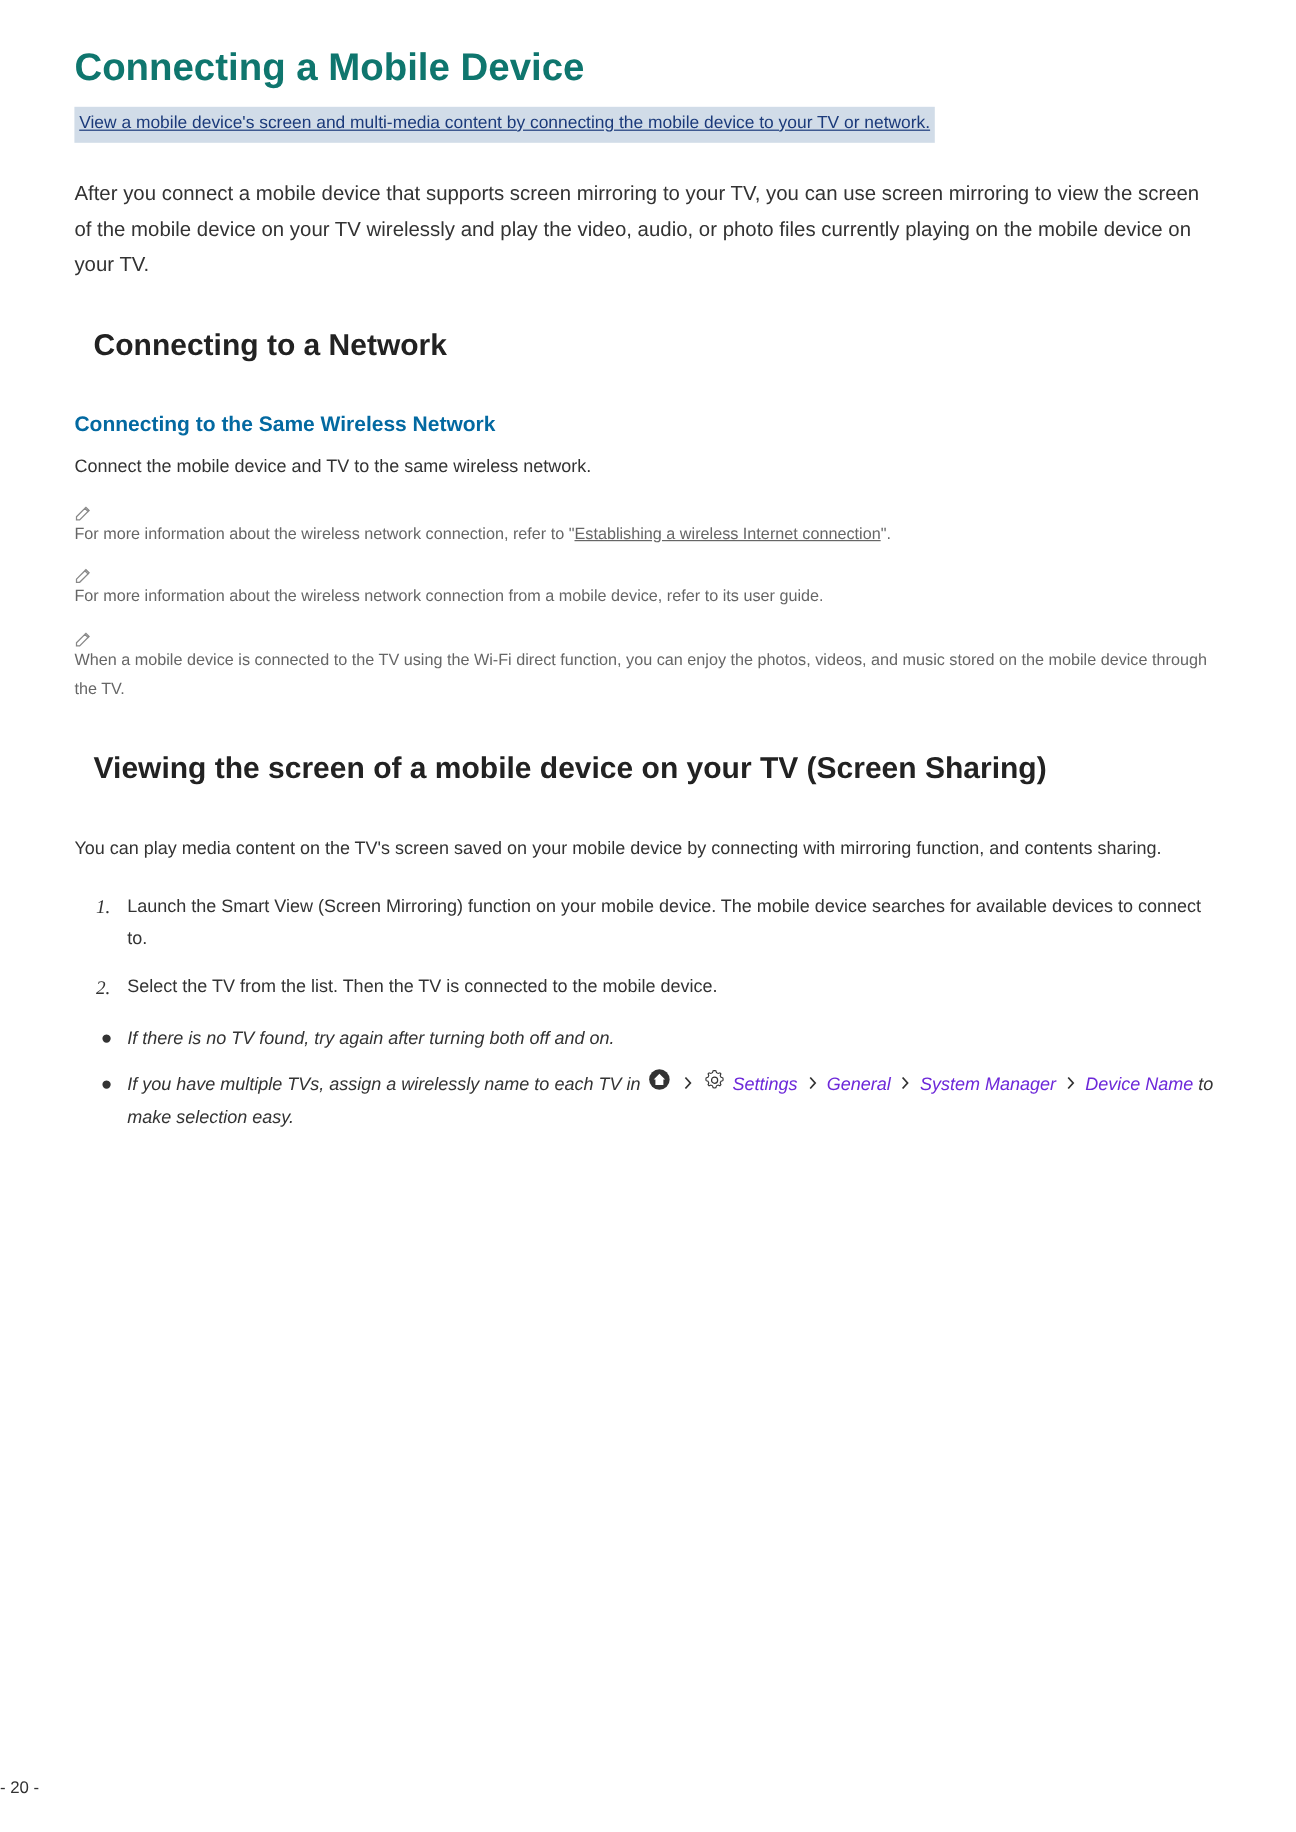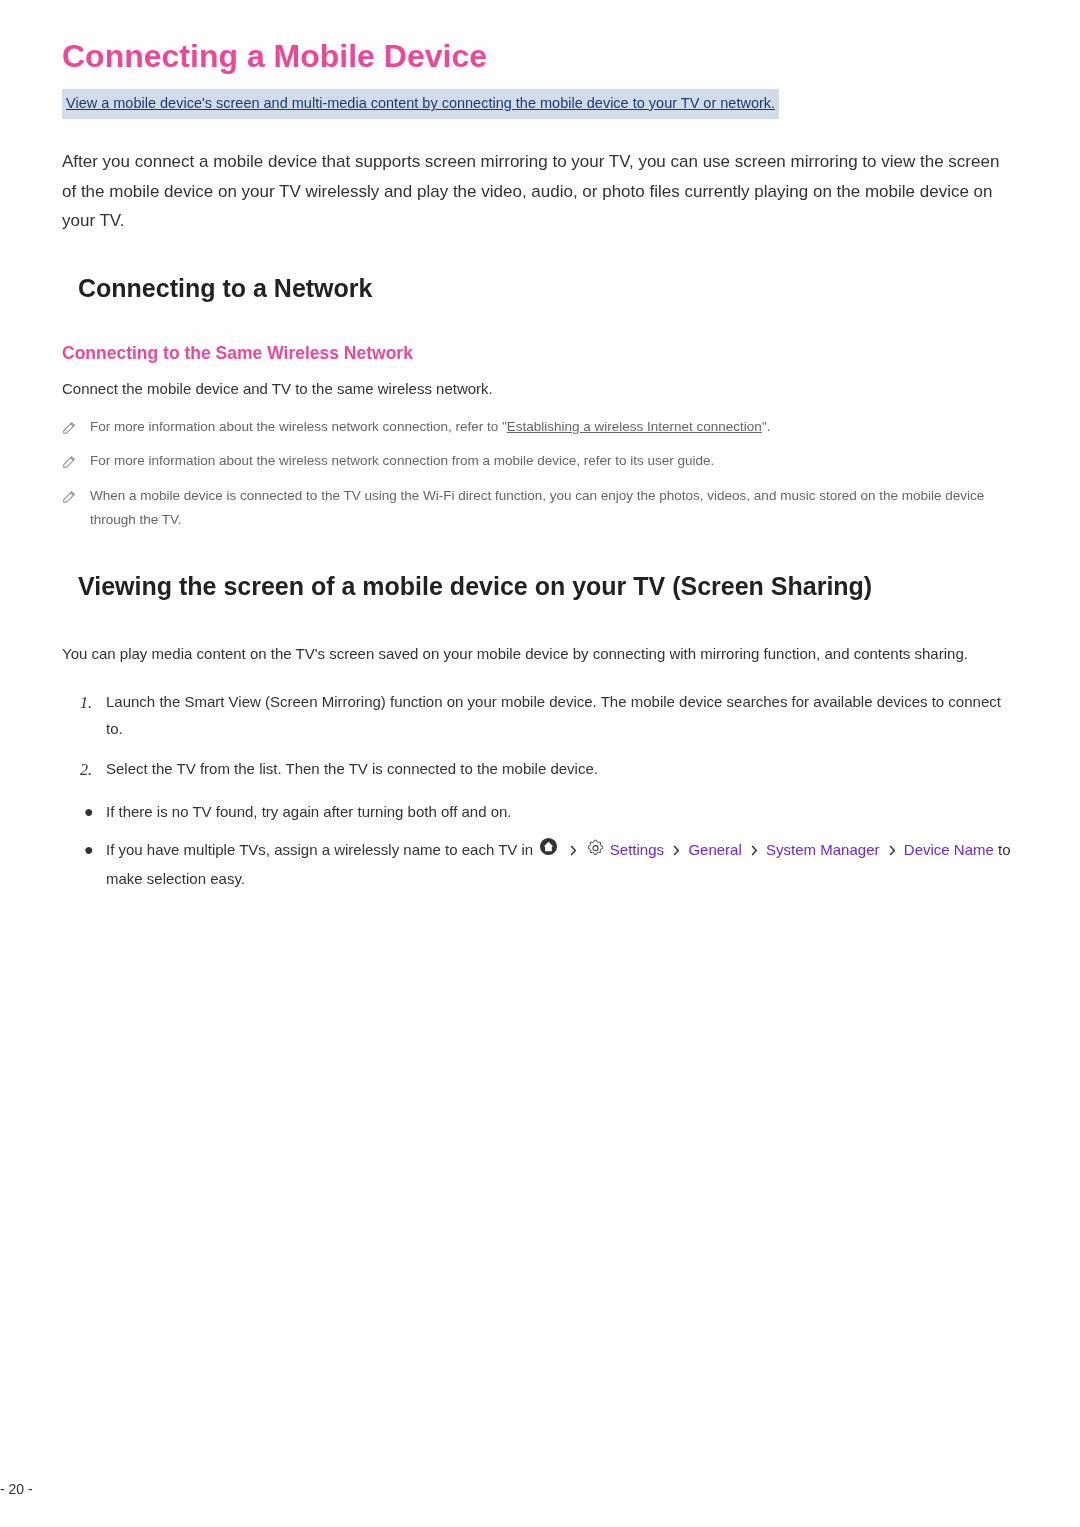--- a/index.html
+++ b/index.html
@@ -12,21 +12,21 @@
       background: #ffffff;
       color: #333;
       width: 1080px;
       min-height: 1527px;
       padding: 38px 62px 30px 62px;
       position: relative;
     }
     h1 {
       font-size: 32px;
       font-weight: 600;
-      color: #ec4899;
+      color: #0f766e;
       margin-bottom: 14px;
     }
     .subtitle-highlight {
       background-color: #d1dce8;
       color: #1b3a7a;
       font-size: 14.5px;
       padding: 4px 4px;
       display: inline-block;
       margin-bottom: 28px;
       line-height: 1.5;
@@ -42,40 +42,41 @@
       font-size: 25px;
       font-weight: 600;
       color: #222;
       margin-bottom: 40px;
       margin-top: 10px;
       margin-left: 16px;
     }
     h3 {
       font-size: 17.5px;
       font-weight: 600;
-      color: #ec4899;
+      color: #0369a1;
       margin-bottom: 16px;
     }
     .h3-sub {
       font-size: 15px;
       color: #333;
       margin-bottom: 18px;
     }
     .note-list {
       list-style: none;
       padding: 0;
       margin-bottom: 40px;
     }
     .note-list li {
       display: flex;
       align-items: flex-start;
       font-size: 13.5px;
       color: #666;
       line-height: 1.8;
       margin-bottom: 10px;
+      flex-direction: column;
     }
     .note-icon {
       flex-shrink: 0;
       width: 14px;
       height: 14px;
       margin-right: 14px;
       margin-top: 4px;
     }
     .note-text {
       flex: 1;
@@ -127,20 +128,21 @@
     }
     .bullet-dot {
       font-size: 16px;
       width: 22px;
       flex-shrink: 0;
       color: #333;
       line-height: 1.7;
     }
     .bullet-content {
       flex: 1;
+      font-style: italic;
     }
     .nav-blue {
       color: #6d28d9;
       text-align: right;
     }
     .home-icon {
       display: inline-block;
       vertical-align: middle;
       margin: 0 2px;
     }

